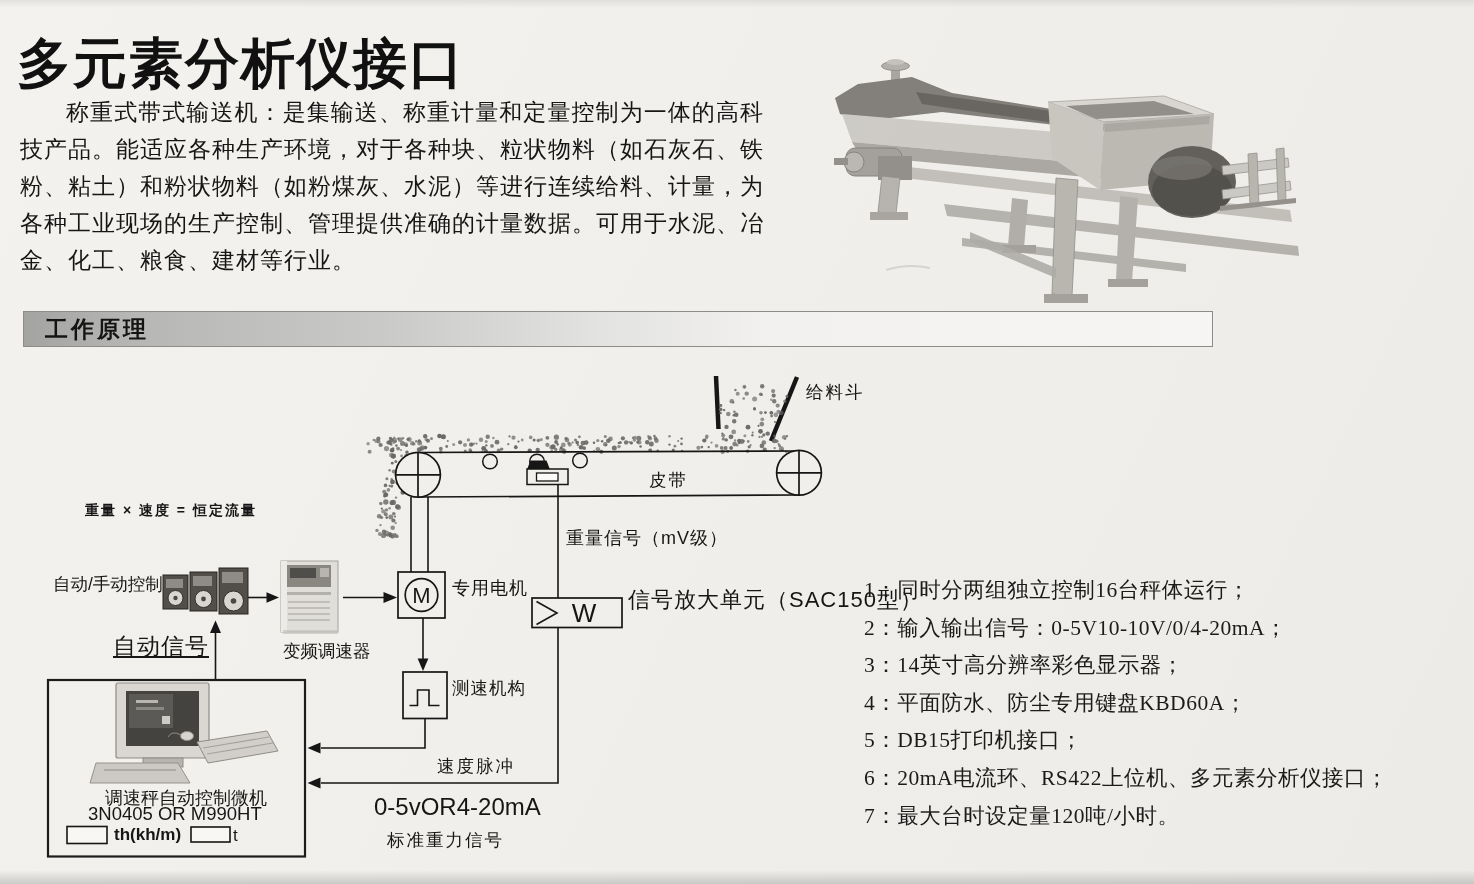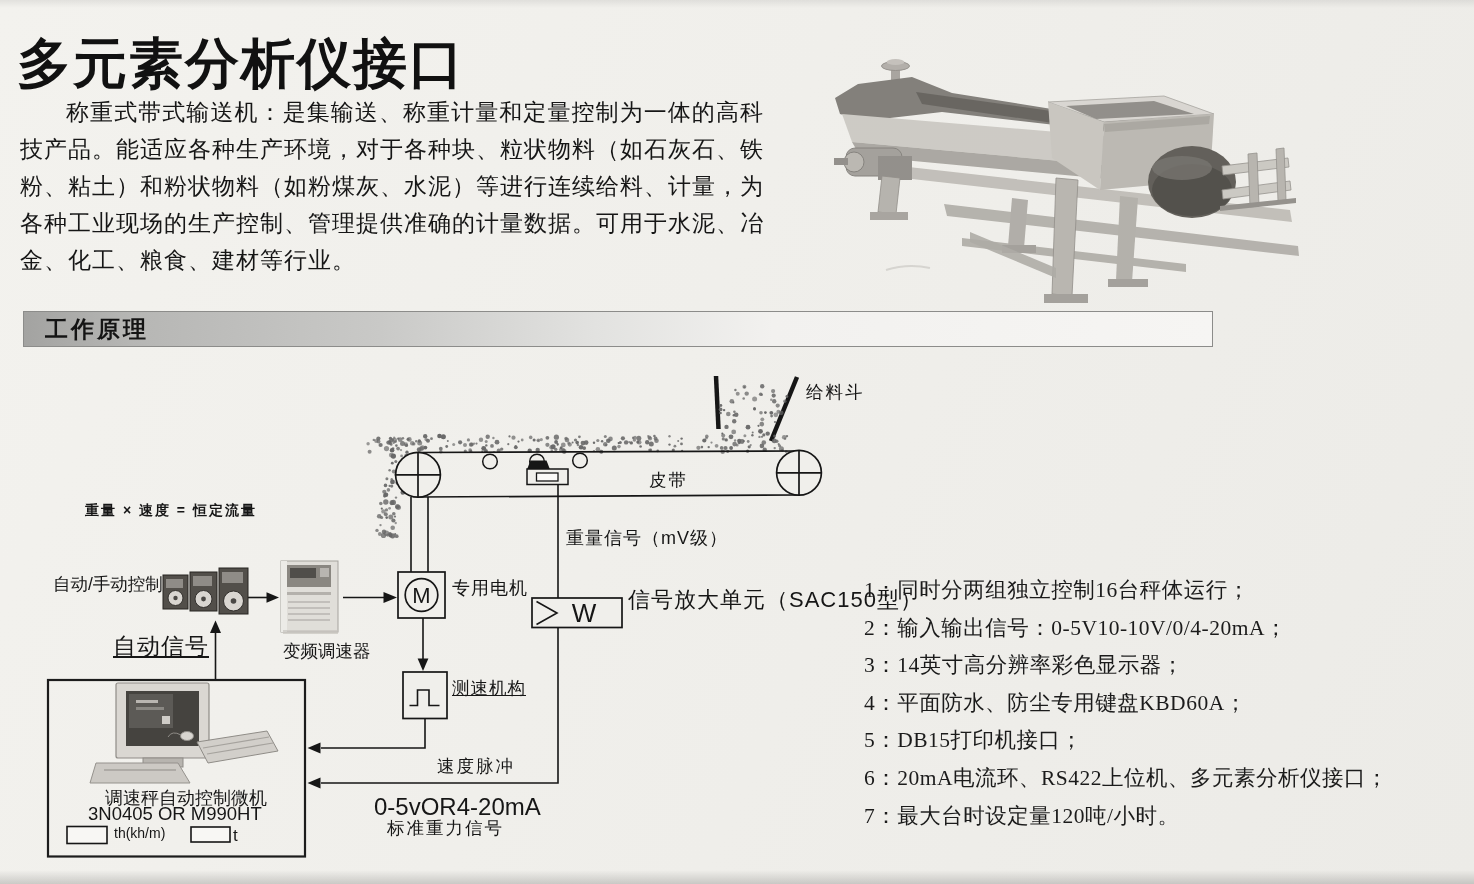--- a/index.html
+++ b/index.html
@@ -589,27 +589,27 @@
 
     <div class="lbl" style="left:85px;top:142px;font-size:14px;font-weight:600;letter-spacing:2px;">重量 × 速度 = 恒定流量</div>
     <div class="lbl" style="left:806px;top:20px;font-size:17.5px;letter-spacing:2px;">给料斗</div>
     <div class="lbl" style="left:649px;top:108px;font-size:17.5px;letter-spacing:2px;">皮带</div>
     <div class="lbl" style="left:566px;top:166px;font-size:18px;letter-spacing:1px;">重量信号（mV级）</div>
     <div class="lbl" style="left:628px;top:225px;font-size:22px;letter-spacing:1px;">信号放大单元（SAC150型）</div>
     <div class="lbl" style="left:452px;top:216px;font-size:18px;letter-spacing:1px;">专用电机</div>
     <div class="lbl" style="left:33px;top:212px;font-size:17.5px;margin-left:20px;">自动/手动控制</div>
     <div class="lbl" style="left:113px;top:271px;font-size:23px;letter-spacing:1px;text-decoration:underline;">自动信号</div>
     <div class="lbl" style="left:283px;top:279px;font-size:17.5px;">变频调速器</div>
-    <div class="lbl" style="left:452px;top:316px;font-size:17.5px;letter-spacing:1px;text-decoration:underline;">测速机构</div>
+    <div class="lbl" style="left:452px;top:316px;font-size:17.5px;letter-spacing:1px;">测速机构</div>
     <div class="lbl" style="left:437px;top:394px;font-size:17.5px;letter-spacing:2px;">速度脉冲</div>
     <div class="lbl" style="left:374px;top:433px;font-size:24px;">0-5vOR4-20mA</div>
-    <div class="lbl" style="left:387px;top:456px;font-size:17.5px;letter-spacing:2px;">标准重力信号</div>
+    <div class="lbl" style="left:387px;top:468px;font-size:17.5px;letter-spacing:2px;">标准重力信号</div>
     <div class="lbl" style="left:88px;top:426px;font-size:18px;margin-left:17px;">调速秤自动控制微机</div>
     <div class="lbl" style="left:88px;top:443px;font-size:18.5px;">3N0405 OR M990HT</div>
-    <div class="lbl" style="left:114px;top:465px;font-size:14px;">th(kh/m)</div>
+    <div class="lbl" style="left:114px;top:465px;font-size:17px;font-weight:bold;">th(kh/m)</div>
     <div class="lbl" style="left:233px;top:466px;font-size:17px;">t</div>
   </div>
 
   <ol class="features">
     <li>1：同时分两组独立控制16台秤体运行；</li>
     <li>2：输入输出信号：0-5V10-10V/0/4-20mA；</li>
     <li>3：14英寸高分辨率彩色显示器；</li>
     <li>4：平面防水、防尘专用键盘KBD60A；</li>
     <li>5：DB15打印机接口；</li>
     <li>6：20mA电流环、RS422上位机、多元素分析仪接口；</li>

